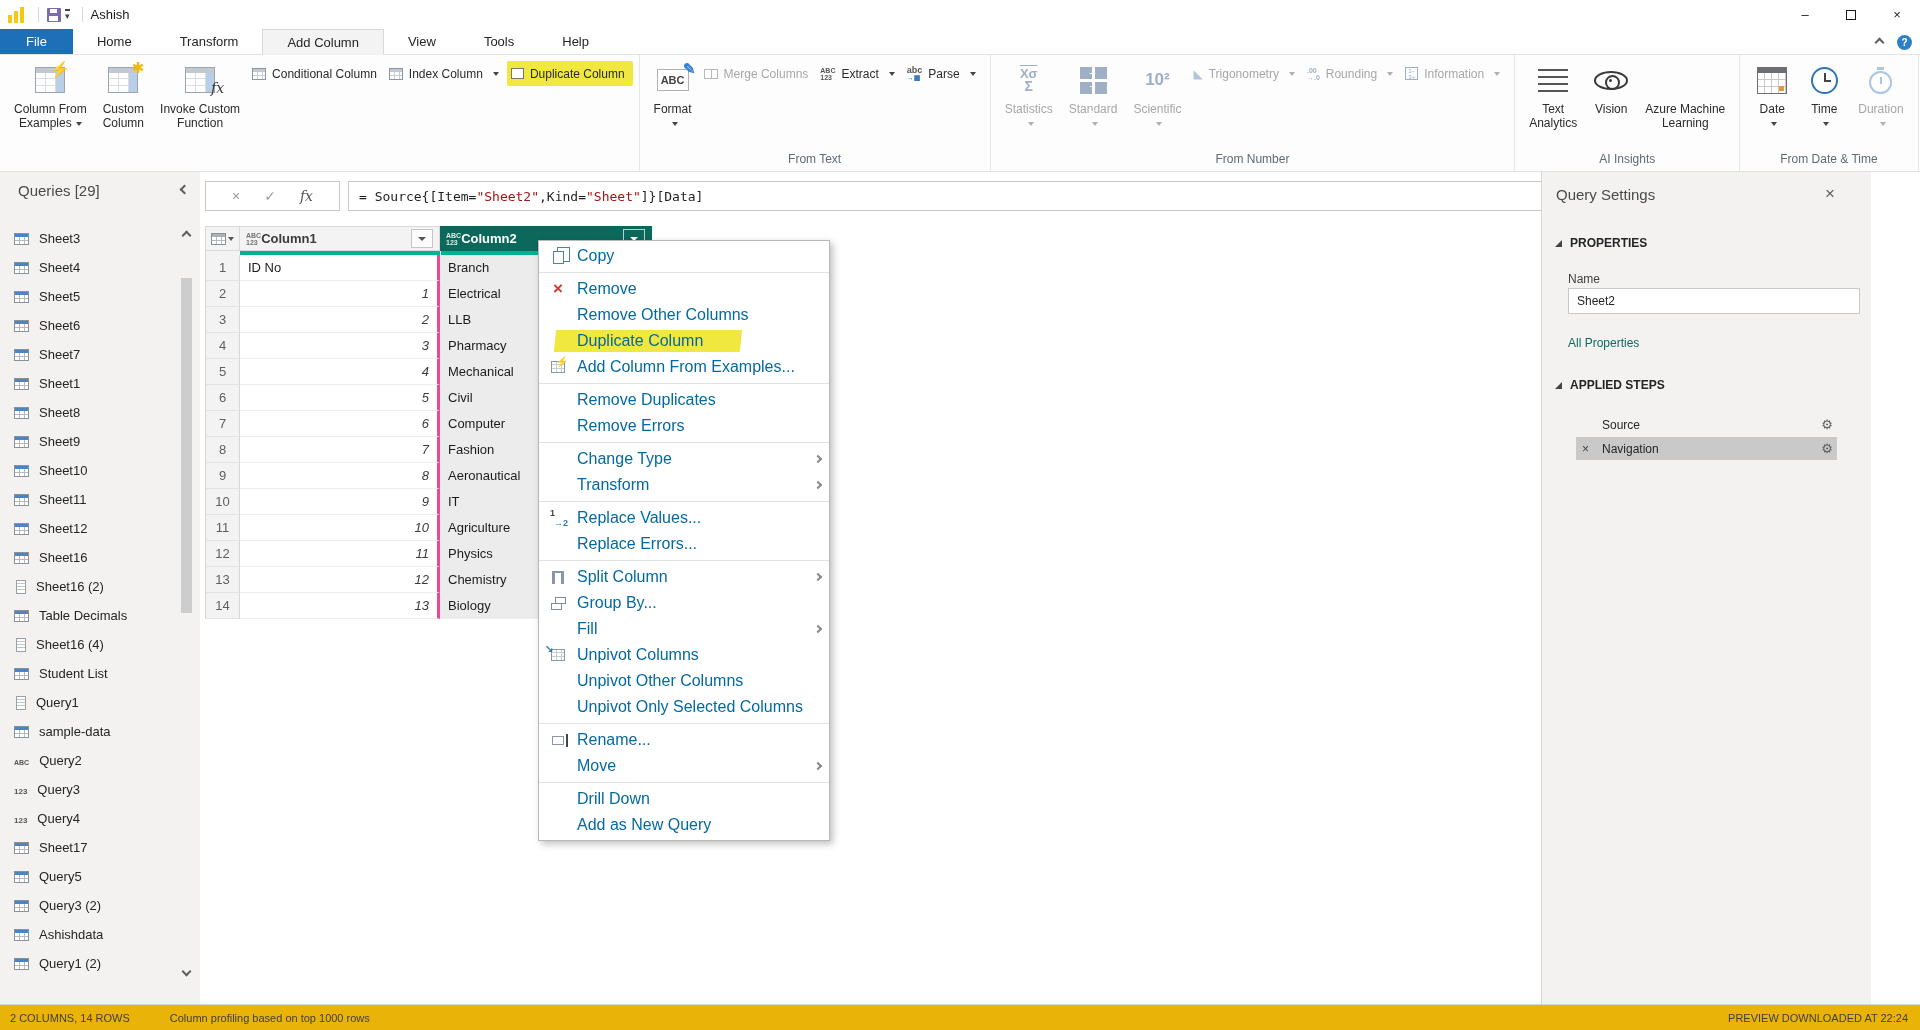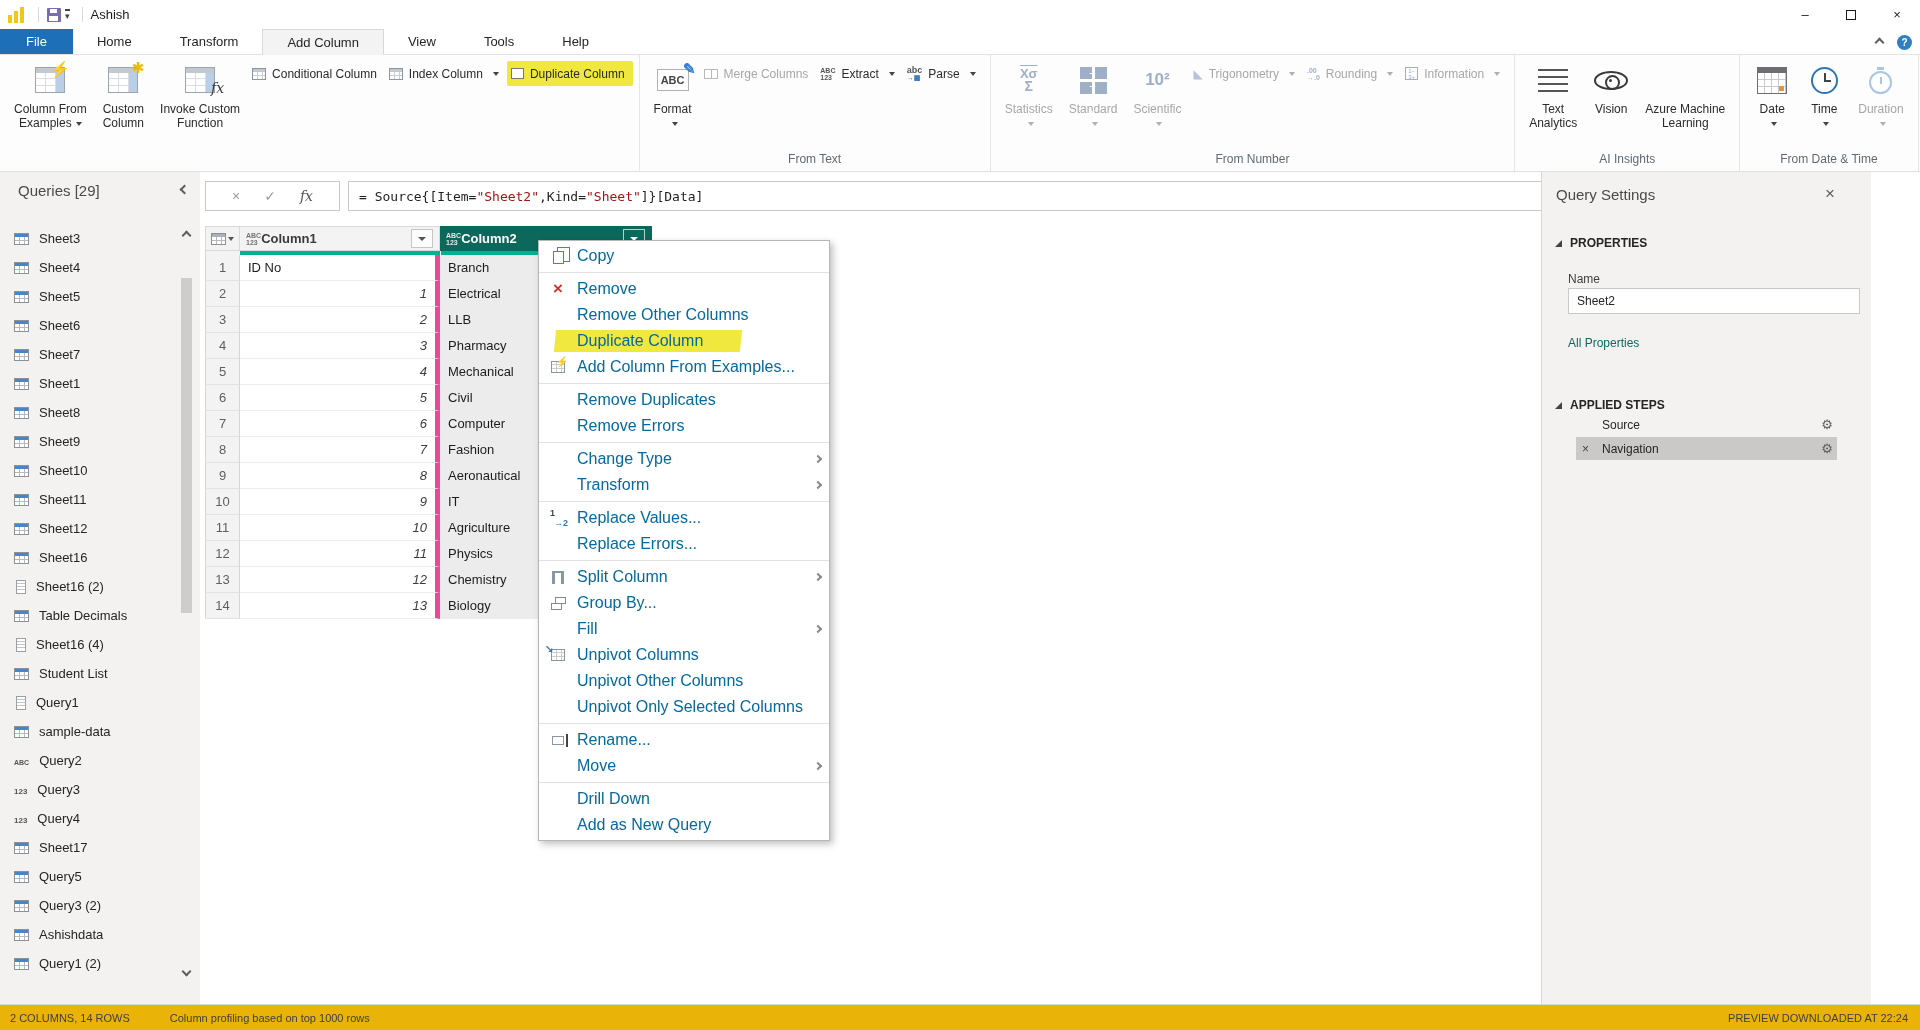--- a/index.html
+++ b/index.html
@@ -177,21 +177,21 @@
   .th.c2 .filter-btn .tri { border-top-color:#fff; }
   .corner-tbl { width:15px; height:12px; border:1px solid #8c9196; background:
       linear-gradient(#aab1b8,#aab1b8) 0 0/100% 3px no-repeat,
       repeating-linear-gradient(90deg, transparent 0 4px, #b6babe 4px 5px),
       repeating-linear-gradient(0deg, transparent 0 3px, #b6babe 3px 4px), #fff; }
   .qbar { display:flex; height:4px; }
   .qbar .sp { width:35px; background:#f3f3f3; border-left:1px solid #d9d9d9; }
   .qbar .b1 { width:200px; background:#00b294; }
   .qbar .b2 { width:212px; background:#00b294; margin-left:1px; }
   .tr { display:flex; height:26px; }
-  .td { border-right:5px solid #ec4899; border-bottom:1px solid #ececec; display:flex; align-items:center;
+  .td { border-right:3px solid #ec4899; border-bottom:1px solid #ececec; display:flex; align-items:center;
     font-size:13px; padding:0 8px; white-space:nowrap; overflow:hidden; }
   .td-n { width:35px; background:#f3f3f3; color:#5f5f5f; justify-content:center; border-right:1px solid #d6d6d6;
     border-left:1px solid #d6d6d6; border-bottom:1px solid #e3e3e3; padding:0; }
   .td-1 { width:200px; color:#1c1c1c; }
   .td-1.num { justify-content:flex-end; font-style:italic; color:#3c3c3c; }
   .td-2 { width:212px; background:#ececec; color:#1c1c1c; }
   
   .menu { position:absolute; left:538px; top:240px; width:292px; background:#fff; border:1px solid #b7b7b7;
     box-shadow:3px 3px 7px rgba(0,0,0,.25); padding:2px 0; z-index:20; }
   .mi { position:relative; display:flex; align-items:center; height:26px; }
@@ -690,21 +690,21 @@
     <div class="settings">
       <div class="qs-title">Query Settings</div>
       <span class="qs-close">×</span>
       <div class="qs-section" style="top:64px;">
         <span class="qs-tri"></span>
         <span>PROPERTIES</span>
       </div>
       <div class="qs-name-label">Name</div>
       <input class="qs-input" value="Sheet2" style="">
       <div class="qs-link">All Properties</div>
-      <div class="qs-section" style="top:226px;">
+      <div class="qs-section" style="top:206px;">
         <span class="qs-tri"></span>
         <span>APPLIED STEPS</span>
       </div>
       <div class="qs-steps">
           <div class="step">
             <span>Source</span>
             <span class="gear">⚙</span>
           </div>
           <div class="step sel">
             <span class="step-x">×</span>

